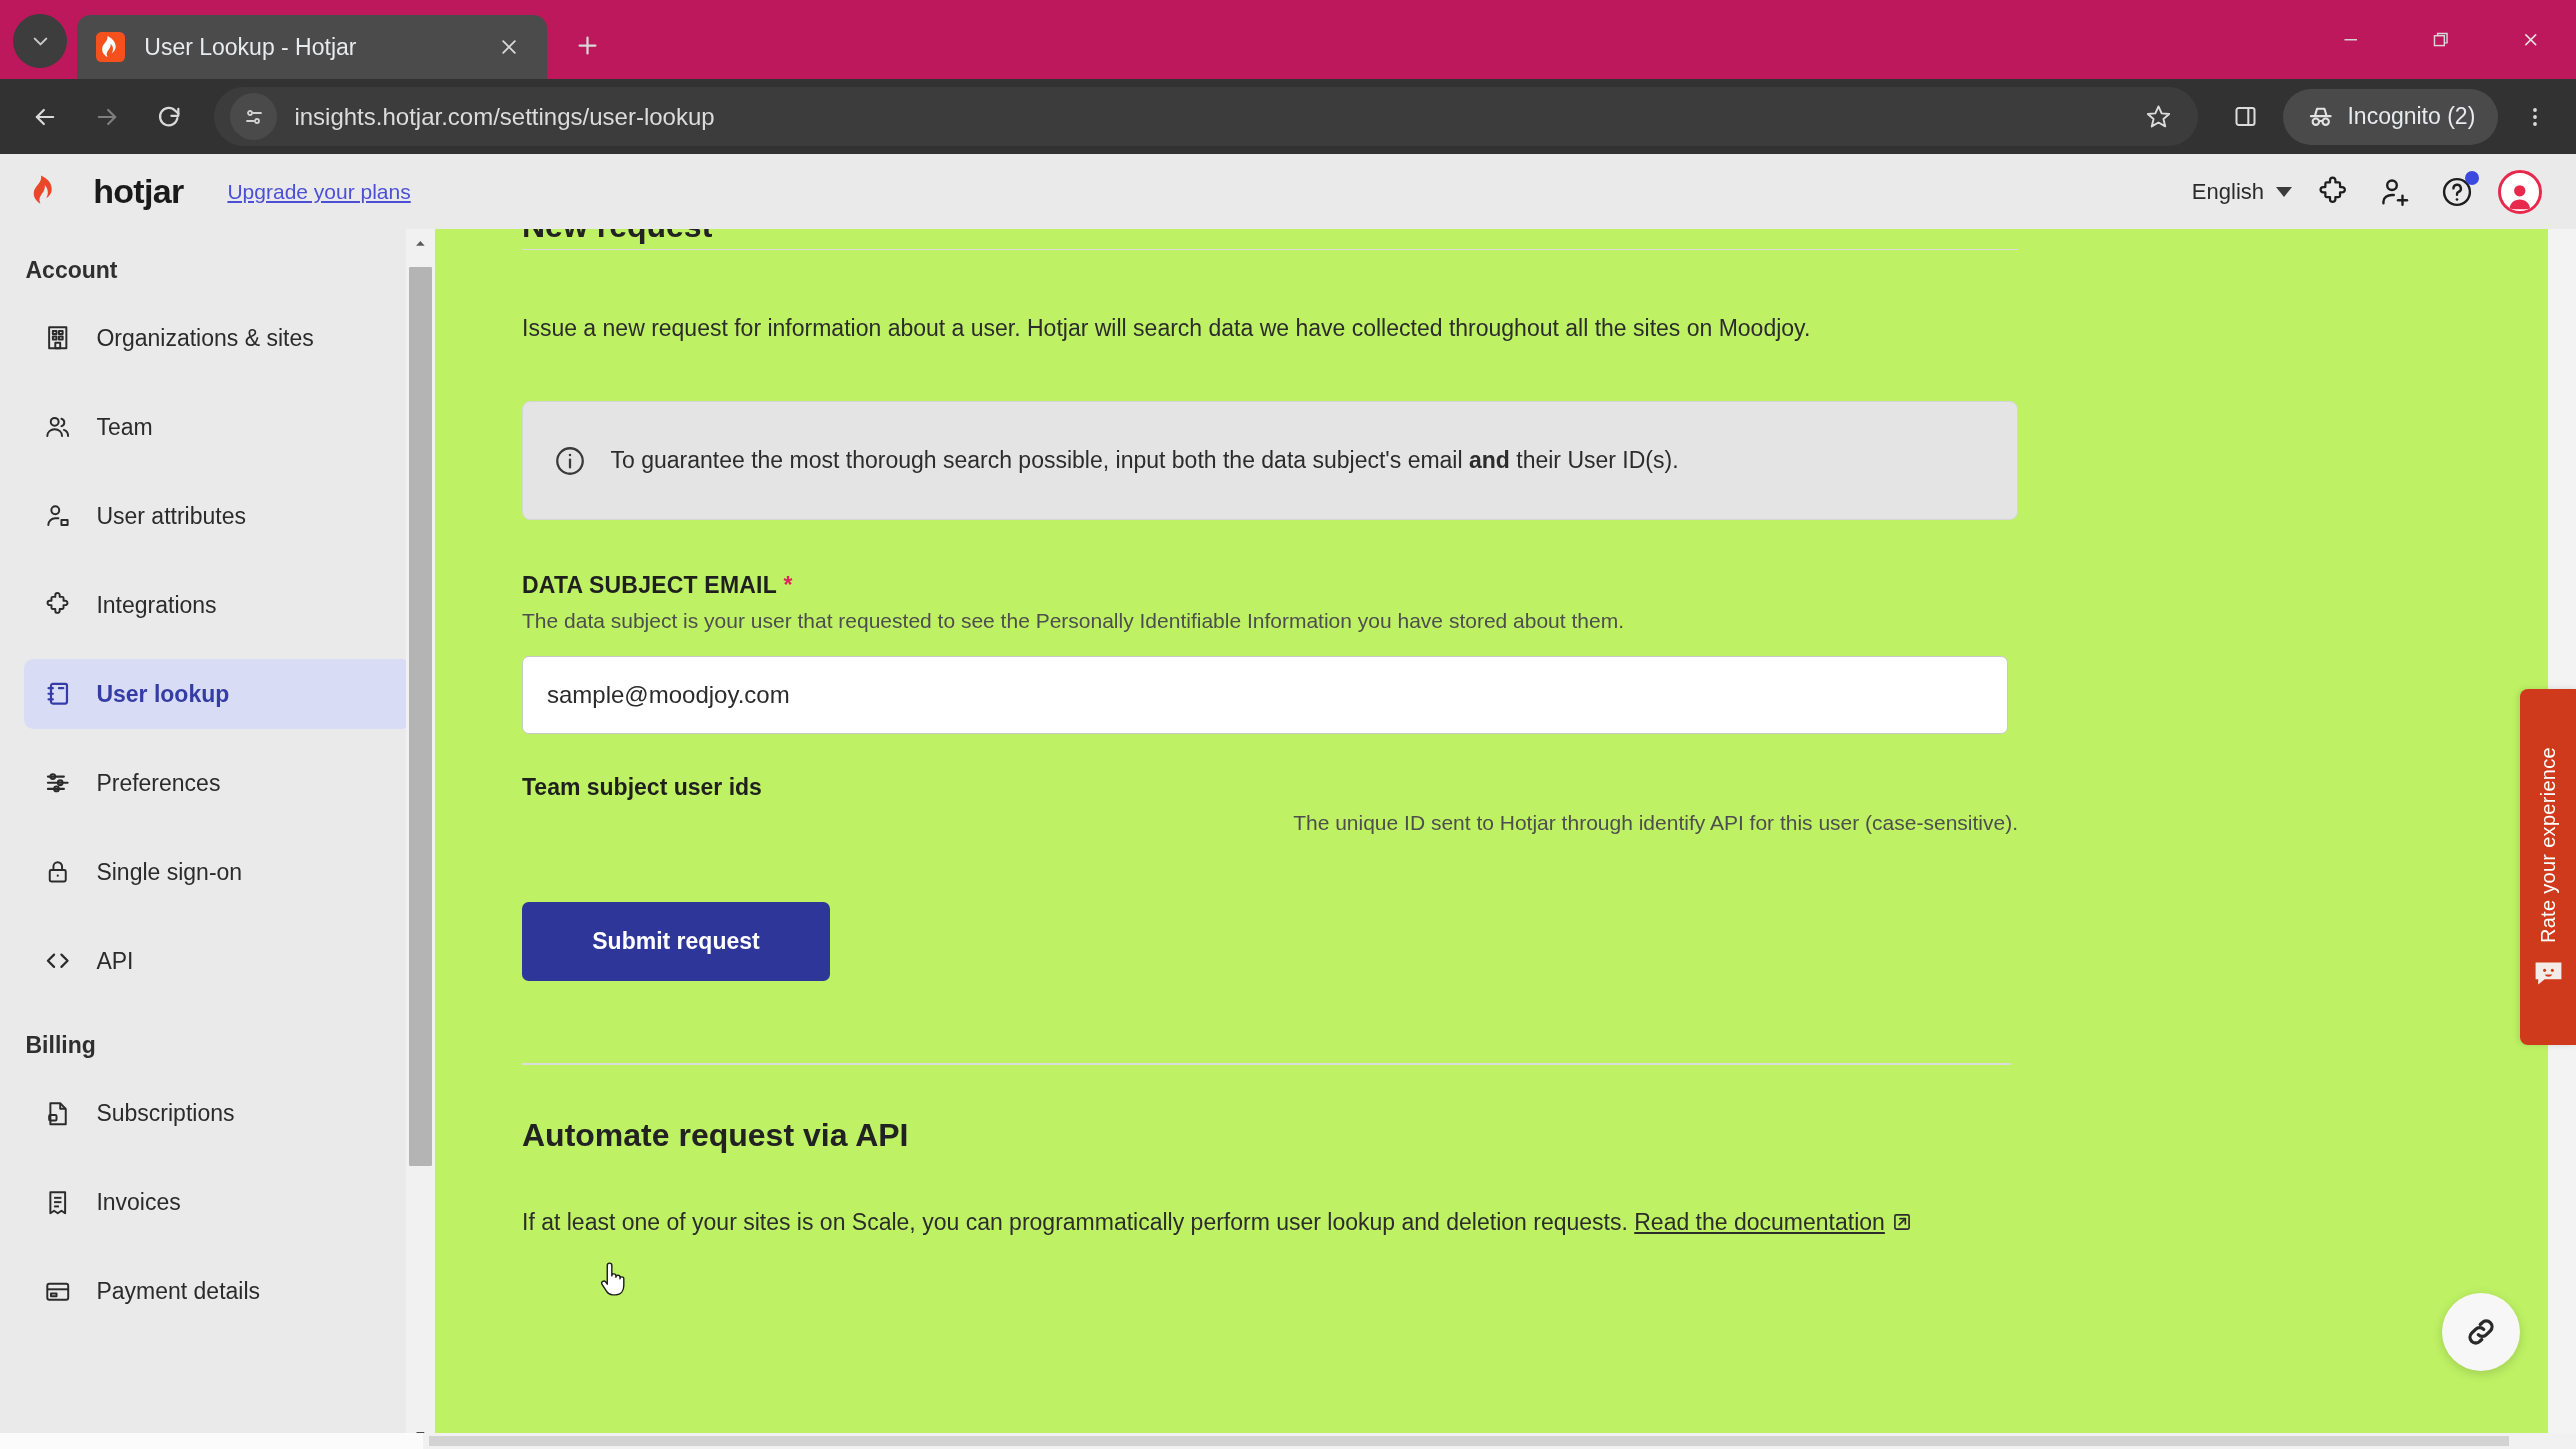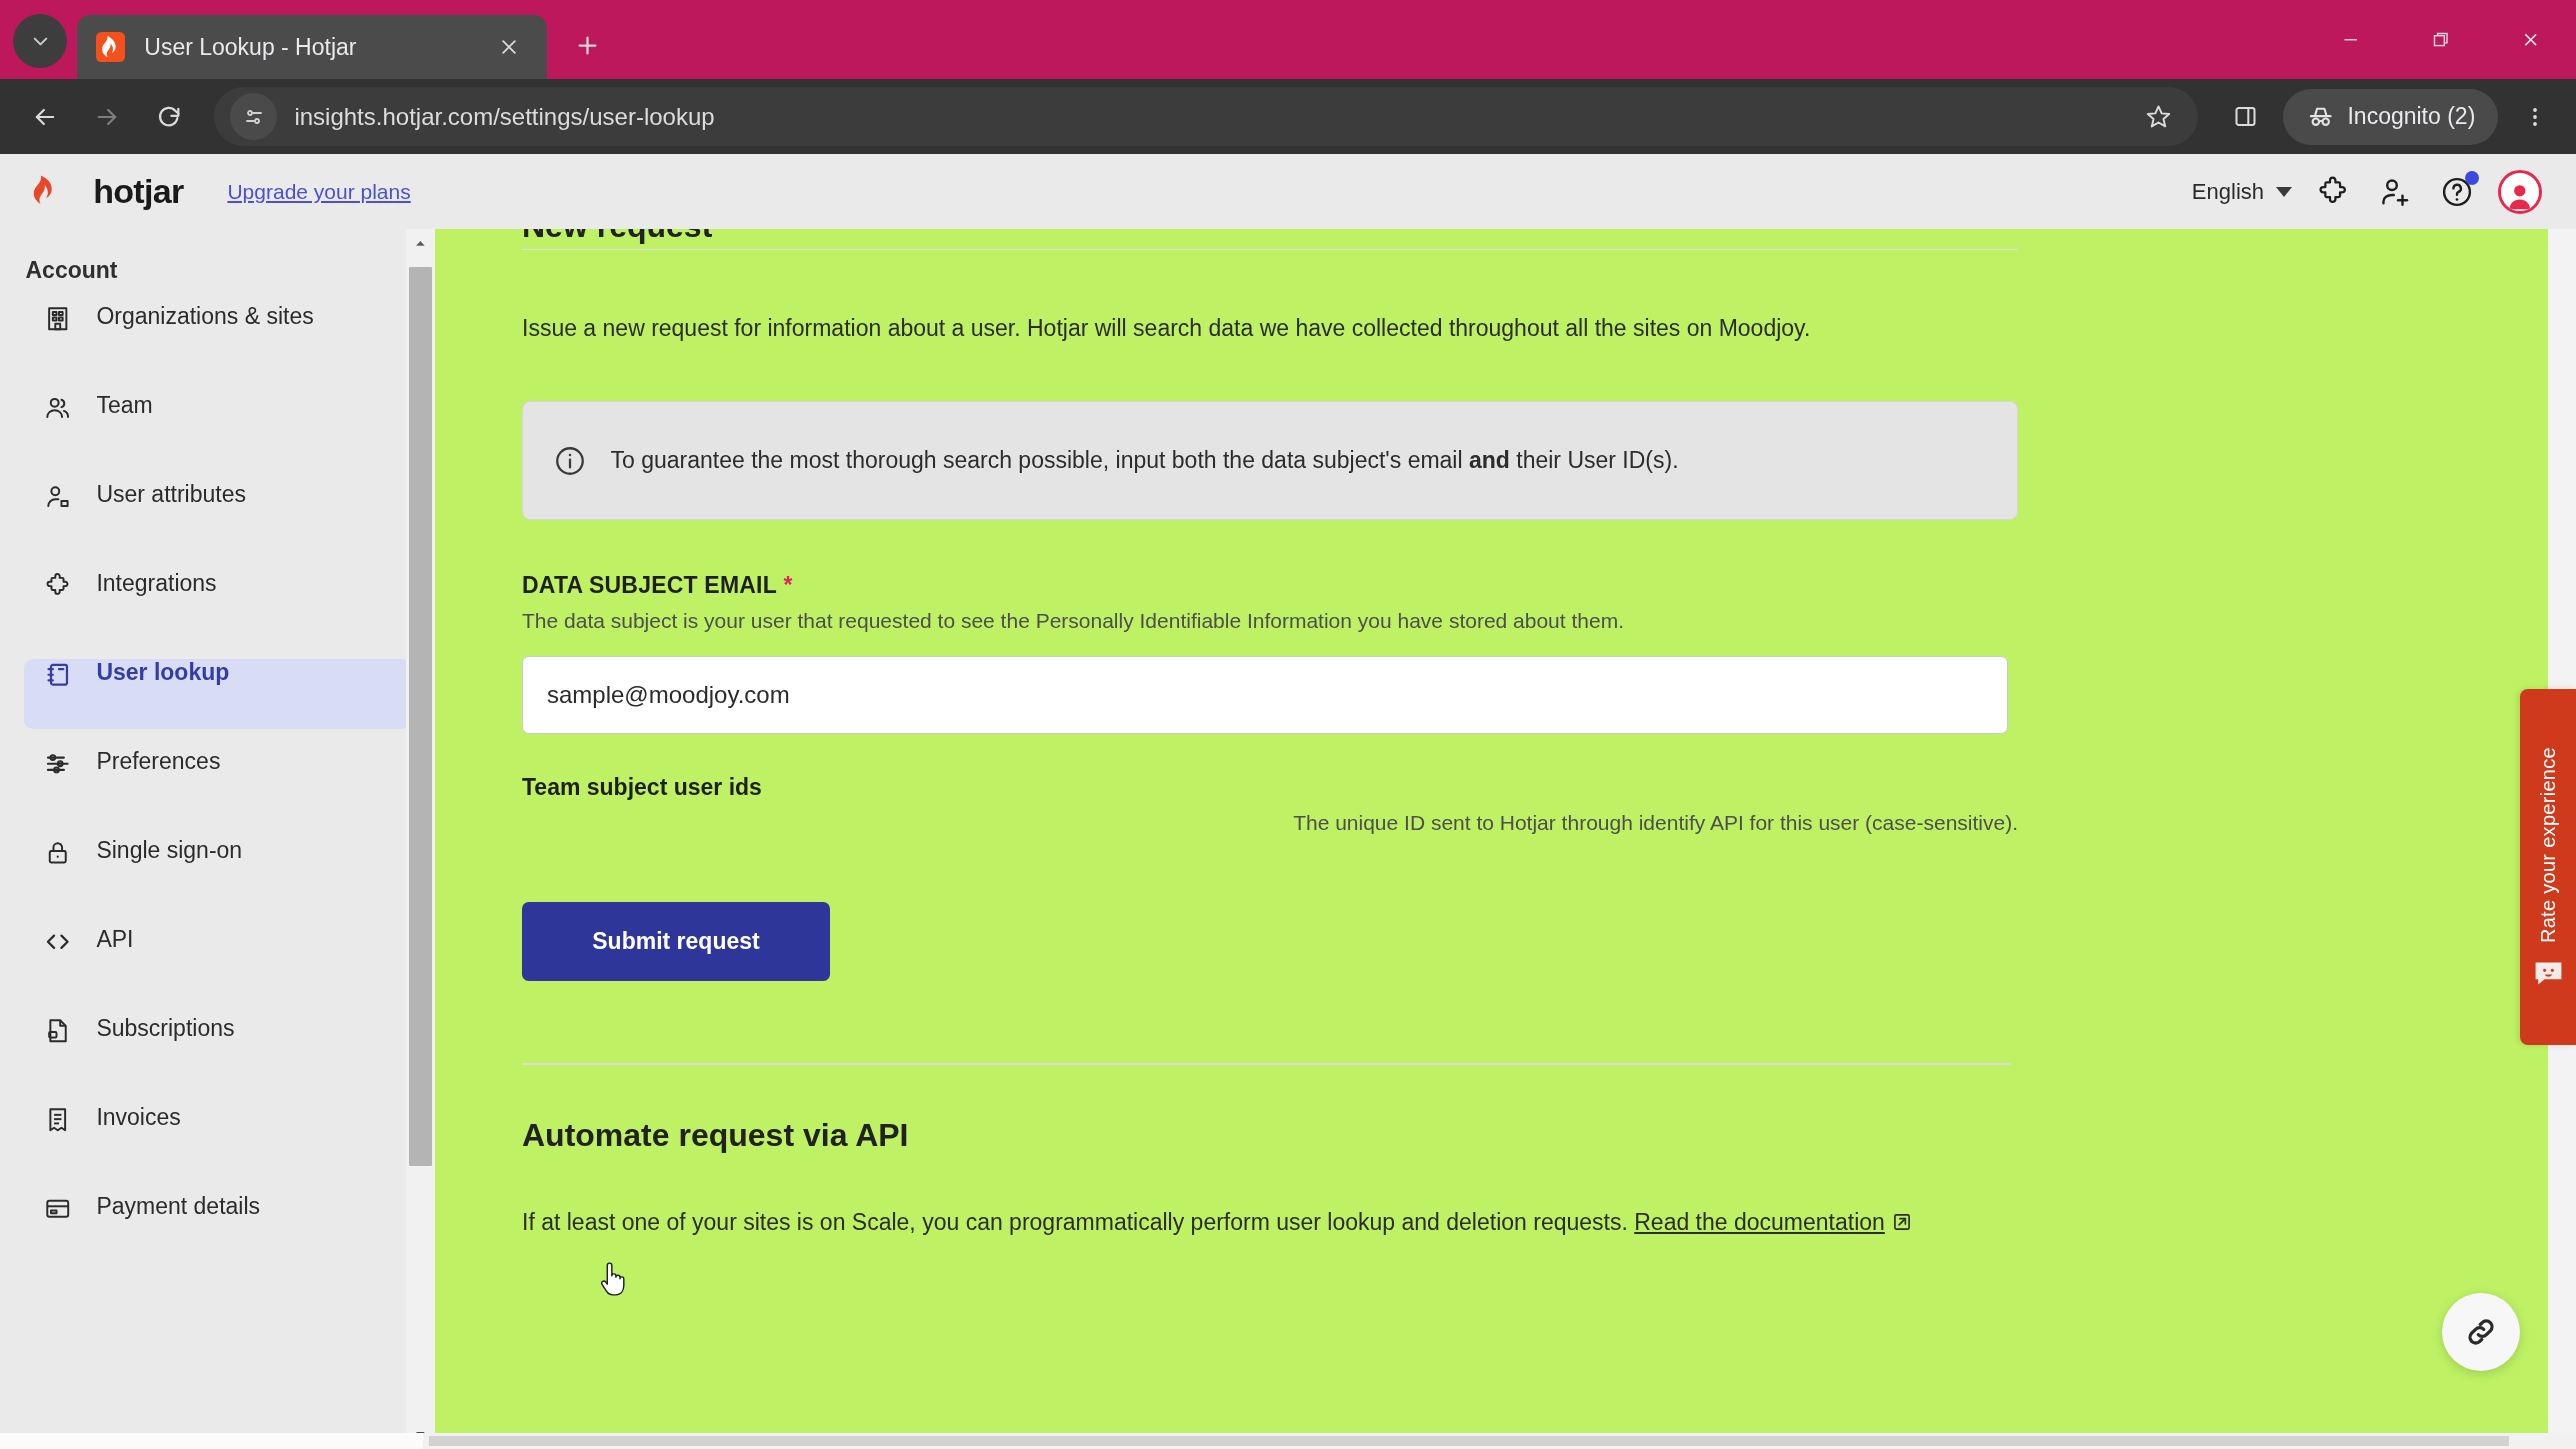--- a/index.html
+++ b/index.html
@@ -113,21 +113,21 @@
 
   
   .sidebar {
     width: 435px; background: #eaeaea; position: relative; flex: 0 0 auto;
     padding-top: 16px; overflow: hidden;
   }
   .side-group-title {
     font-size: 23px; color: #2f2f2f; font-weight: 700; padding: 12px 0 19px 25.5px;
   }
   .side-item {
-    display: flex; gap: 23px;
+    display: flex; align-items: center; gap: 23px;
     height: 70px; margin: 0 24px 19px 24px; padding-left: 17.4px;
     border-radius: 9.4px; color: #2b2b2b; font-size: 23px;
   }
   .side-item .s-ico { width: 32px; height: 32px; flex: 0 0 auto; display:flex; align-items:center; justify-content:center; }
   .side-item .s-ico svg { width: 29.5px; height: 29.5px; }
   .side-item.active { background: #d8ddf5; color: #343ca6; font-weight: 700; }
   .side-item.active .s-ico svg { stroke: #343ca6; }
 
   
   .side-scroll { position: absolute; right: 0; top: 0; bottom: 0; width: 29.5px; background: #f1f1f1; }
@@ -488,20 +488,21 @@
         <div class="side-item">
           <span class="s-ico">
             <svg viewBox="0 0 24 24" fill="none" stroke="#2b2b2b" stroke-width="1.8" stroke-linecap="round" stroke-linejoin="round">
                 <polyline points="9 7 4 12 9 17"></polyline>
                 <polyline points="15 7 20 12 15 17"></polyline>
               </svg>
           </span>
           <span>API</span>
         </div>
 
+        <div class="side-group-title" style="padding-top:17.4px;">Billing</div>
 
         <div class="side-item">
           <span class="s-ico">
             <svg viewBox="0 0 24 24" fill="none" stroke="#2b2b2b" stroke-width="1.6" stroke-linejoin="round">
                 <path d="M6 3.5h8l4.5 4.5v12.5H6z"></path>
                 <polyline points="14 3.5 14 8 18.5 8"></polyline>
                 <rect x="5" y="13" width="6" height="4.5" rx="1"></rect>
               </svg>
           </span>
           <span>Subscriptions</span>

